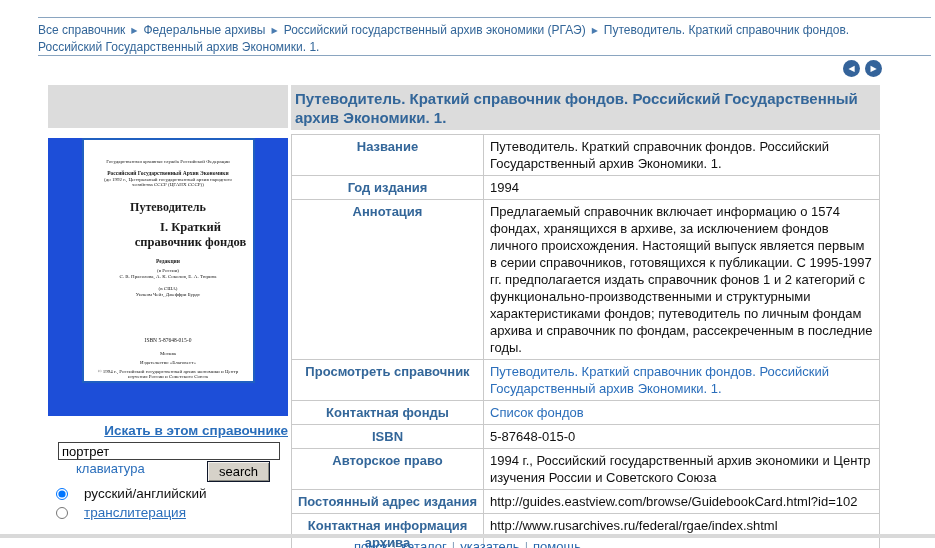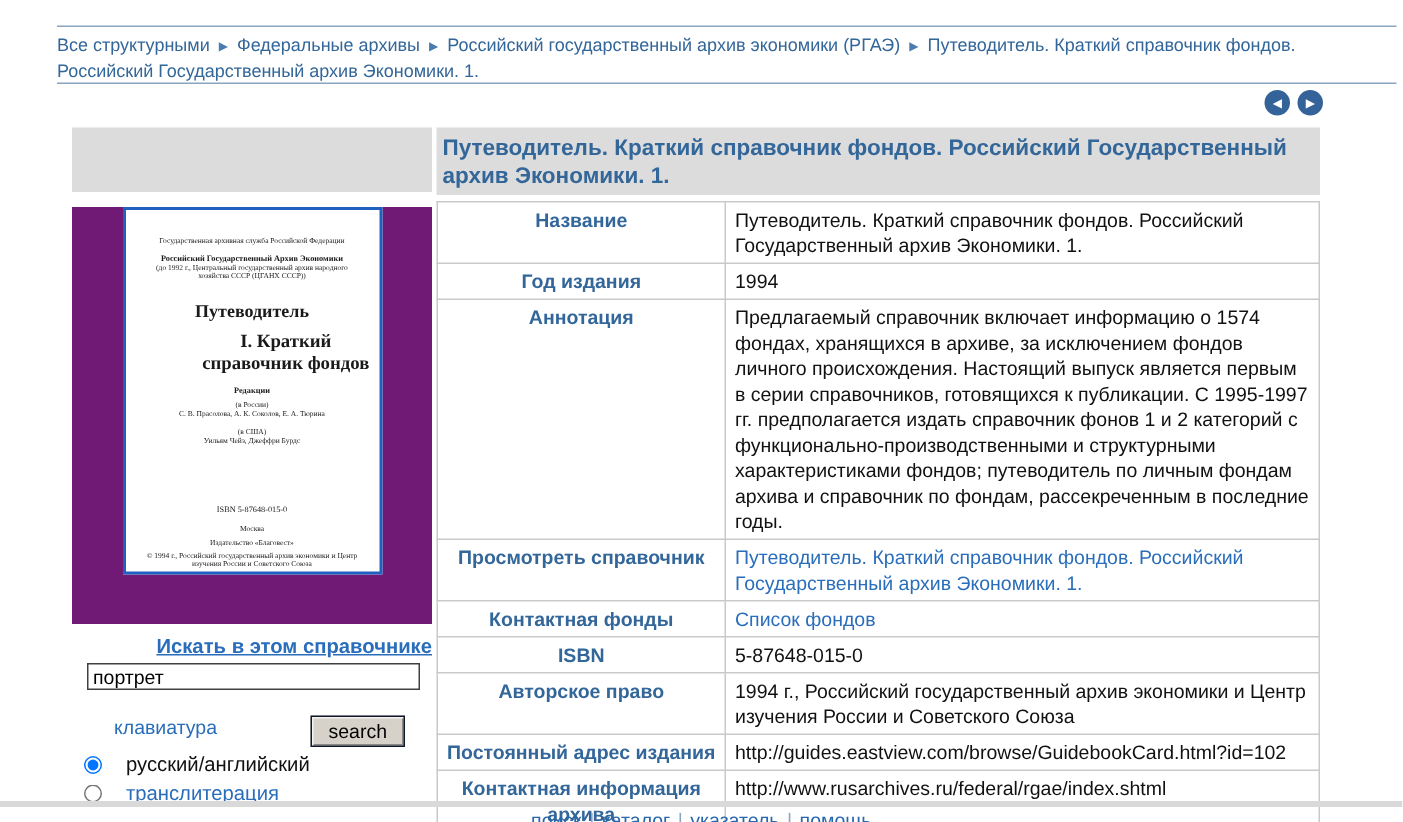--- a/index.html
+++ b/index.html
@@ -18,21 +18,21 @@
 
   .pager { position:absolute; left:843px; top:60px; display:flex; gap:5px; }
   .pager-btn { width:17px; height:17px; border-radius:50%; background:#34639a;
     color:#fff; display:inline-flex; align-items:center; justify-content:center;
     cursor:pointer; }
   .pager-btn span { font-size:8px; line-height:1; }
 
   
   .left-col { position:absolute; left:48px; top:85px; width:240px; }
   .left-strip { height:43px; background:#dcdcdc; }
-  .cover-panel { margin-top:4px; height:278px; background:#701a75; }
+  .cover-panel { margin-top:4px; height:278px; background:#1d4ed8; }
   .cover { position:relative; width:173px; height:245px; margin:10px auto 0 auto;
     background:#fff; border:2px solid #2060c0;
     font-family:"Liberation Serif", serif; color:#1a1a1a; text-align:center; }
   .cv { position:absolute; left:0; width:100%; }
   .cv-t0 { top:19px; font-size:5px; }
   .cv-t1 { top:30px; font-size:5.5px; font-weight:bold; }
   .cv-t2 { top:37px; font-size:5px; padding:0 16px; }
   .cv-title { top:60px; font-size:12px; font-weight:bold; }
   .cv-sub { top:80px; font-size:12.5px; font-weight:bold;padding-left:45px; }
   .cv-red { top:118px; font-size:5.5px; font-weight:bold; }
@@ -45,21 +45,21 @@
   .cv-pub { top:220px; font-size:5px; }
   .cv-copy { top:229px; font-size:5px; padding:0 10px; }
 
   .search-panel { margin-top:7px; }
   .search-title { text-align:right; font-size:13.5px; font-weight:bold;
     color:#2a6ebb; text-decoration:underline; cursor:pointer; }
   .search-input { display:block; margin:4px 0 0 10px; width:222px; height:18px;
     border:1px solid #404040; font-size:13px; padding:1px 3px;
     font-family:"Liberation Sans", sans-serif; }
   .search-row { display:flex; justify-content:space-between; align-items:flex-start;
-    margin:17px 18px 0 28px; }
+    margin:1px 18px 0 28px; }
   .kb-link { color:#2a6ebb; font-size:13px; cursor:pointer; text-decoration:none; }
   .search-btn { background:#d6d2c9; border:1px solid #0f172a;
     box-shadow:inset 1px 1px 0 #f4f2ee, inset -1px -1px 0 #8a8a82;
     font-size:13px; padding:2px 11px; font-family:"Liberation Sans", sans-serif;
     cursor:pointer; }
   .radio-row { display:flex; align-items:center; gap:16px; margin:4px 0 0 8px;
     font-size:13.5px; color:#111; cursor:pointer; }
   .radio-row input { width:12px; height:12px; margin:0; }
   .u-link { color:#2a6ebb; text-decoration:underline; }
 
@@ -83,21 +83,21 @@
   .f-sep { color:#8aa5c0; padding:0 5px; }
 </style>
 </head>
 <body>
 
 <div class="page">
 
   <div class="rule rule-top"></div>
 
   <div class="breadcrumb">
-    <span class="crumb">Все структурными</span><span class="crumb-sep">▶</span><span class="crumb">Федеральные архивы</span><span class="crumb-sep">▶</span><span class="crumb">Российский государственный архив экономики (РГАЭ)</span><span class="crumb-sep">▶</span><span class="crumb">Путеводитель. Краткий справочник фондов. Российский Государственный архив Экономики. 1.</span>
+    <span class="crumb">Все справочник</span><span class="crumb-sep">▶</span><span class="crumb">Федеральные архивы</span><span class="crumb-sep">▶</span><span class="crumb">Российский государственный архив экономики (РГАЭ)</span><span class="crumb-sep">▶</span><span class="crumb">Путеводитель. Краткий справочник фондов. Российский Государственный архив Экономики. 1.</span>
   </div>
 
   <div class="rule rule-mid"></div>
 
   <div class="pager">
     <span class="pager-btn">
         <span>◀</span>
       </span>
     <span class="pager-btn">
         <span>▶</span>

